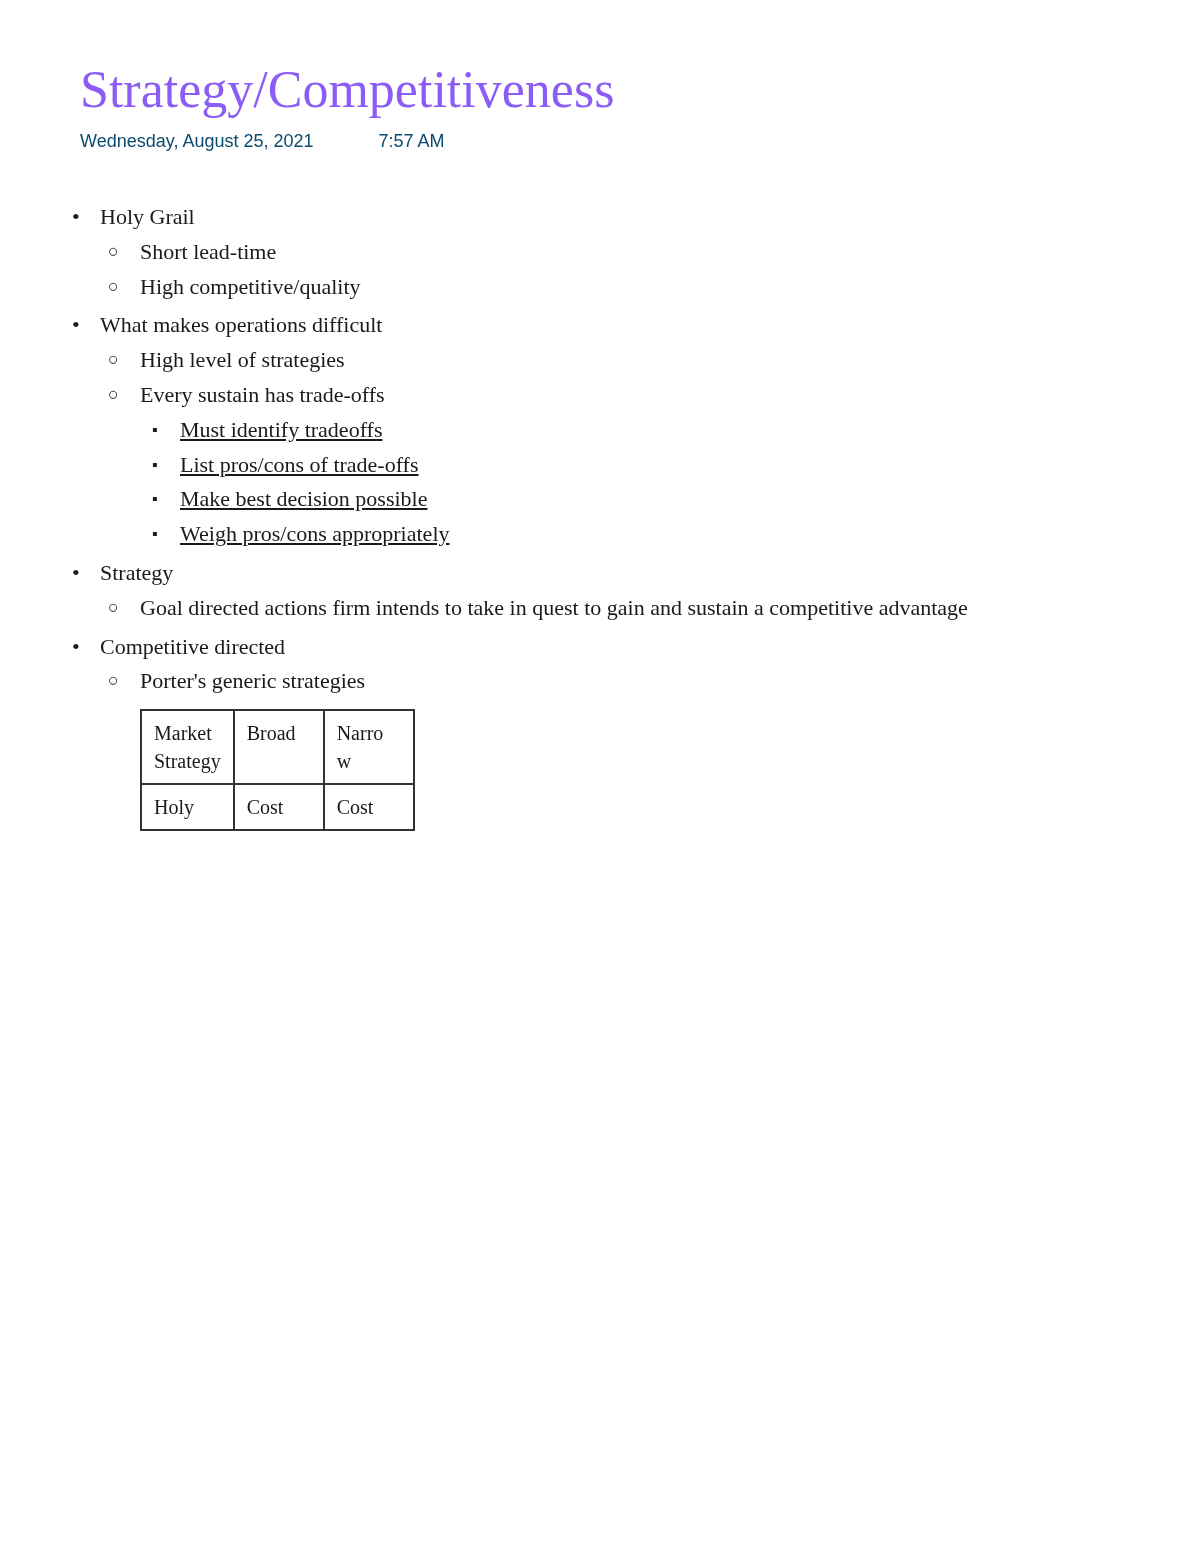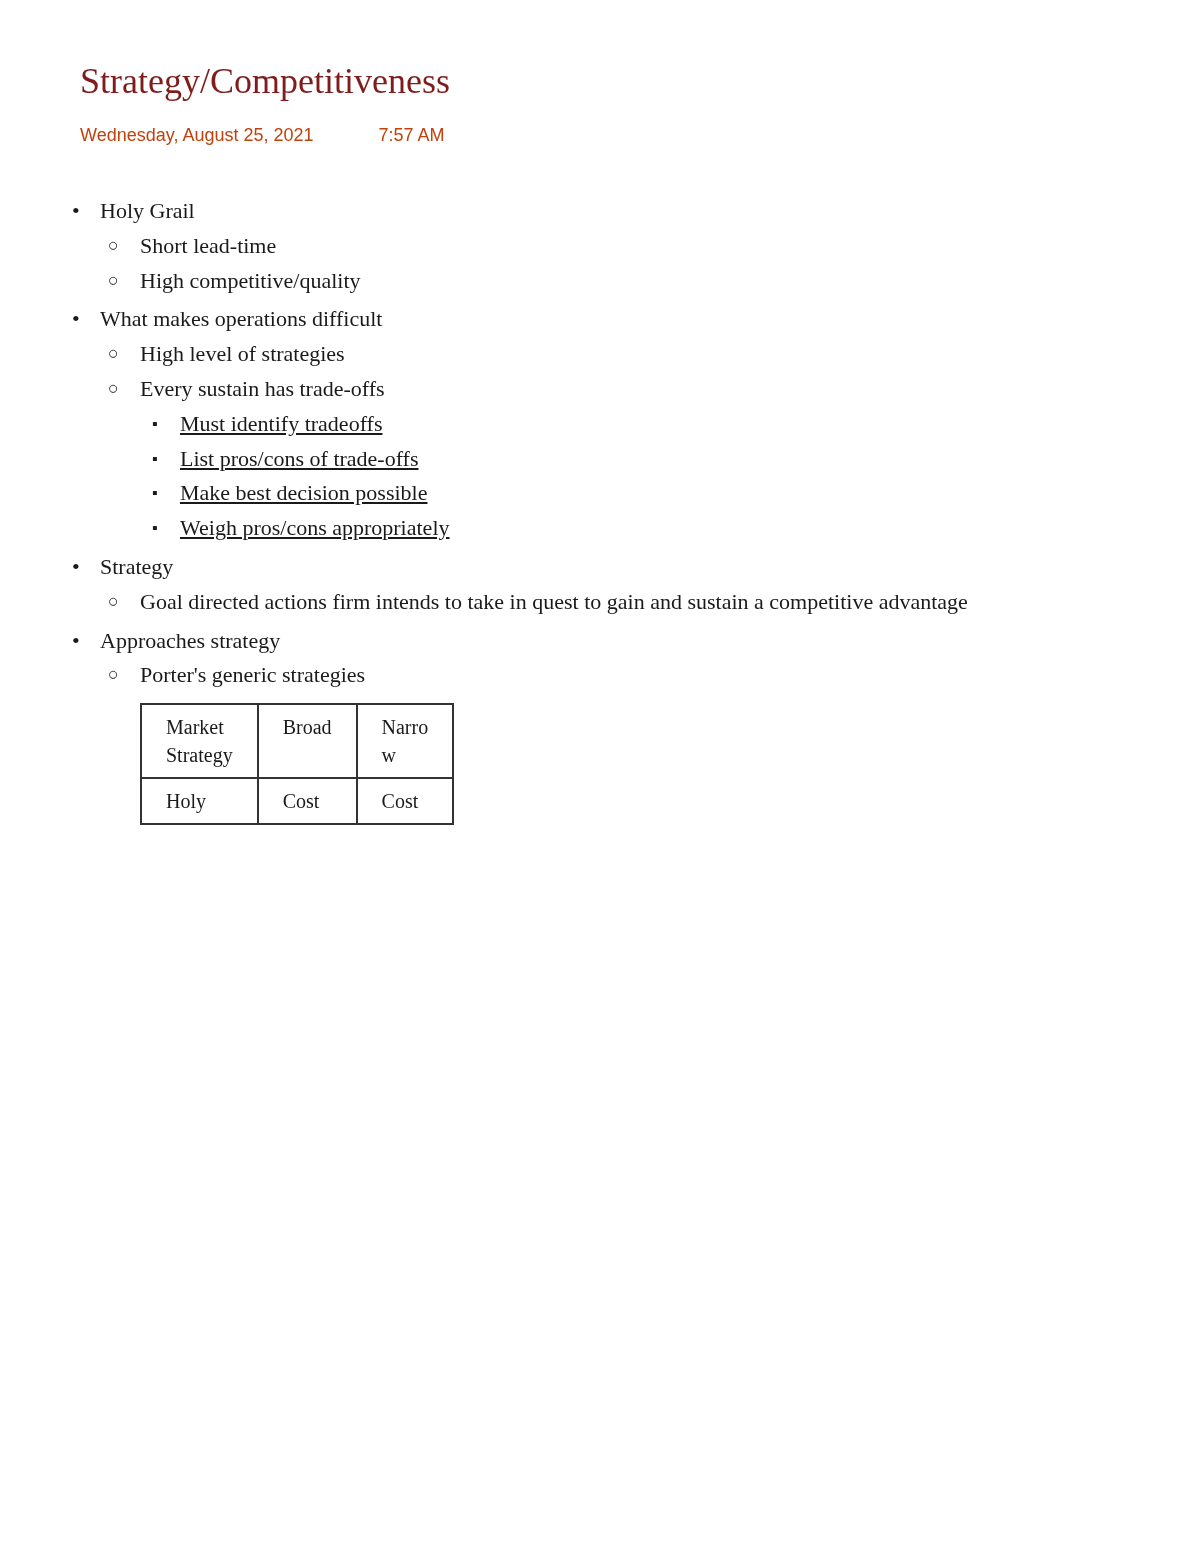--- a/index.html
+++ b/index.html
@@ -11,30 +11,30 @@
     body {
       background: #ffffff;
       font-family: Georgia, 'Times New Roman', serif;
       color: #1a1a1a;
       width: 1200px;
       min-height: 1553px;
       padding: 60px 80px;
     }
 
     .page-title {
-      font-size: 36px;
+      font-size: 52px;
       font-weight: normal;
-      color: #7f1d1d;
-      margin-bottom: 23px;
+      color: #8b5cf6;
+      margin-bottom: 12px;
       font-family: Georgia, serif;
     }
 
     .page-meta {
       font-size: 18px;
-      color: #c2410c;
+      color: #0c4a6e;
       margin-bottom: 50px;
       font-family: Arial, sans-serif;
     }
 
     .page-meta .time {
       margin-left: 60px;
     }
 
     ul.level1 {
       list-style: none;
@@ -130,21 +130,21 @@
     }
 
     table.porter {
       border-collapse: collapse;
       font-size: 20px;
       font-family: Georgia, serif;
     }
 
     table.porter td {
       border: 2px solid #333;
-      padding: 8px 24px;
+      padding: 8px 12px;
       vertical-align: top;
       min-width: 90px;
       min-height: 60px;
       line-height: 1.4;
     }
 
     table.porter td.header-cell {
       font-weight: normal;
     }
   </style>
@@ -201,21 +201,21 @@
   <li>
     <span>Strategy</span>
     <ul class="level2">
       <li>
         <span>Goal directed actions firm intends to take in quest to gain and sustain a competitive advantage</span>
       </li>
     </ul>
   </li>
 
   <li>
-    <span>Approaches strategy</span>
+    <span>Competitive directed</span>
     <ul class="level2">
       <li>
         <span>Porter's generic strategies</span>
         <div class="table-container">
           <table class="porter">
             <tbody>
               <tr>
                 <td class="header-cell">Market<br>Strategy</td>
                 <td class="header-cell">Broad</td>
                 <td class="header-cell">Narro<br>w</td>

